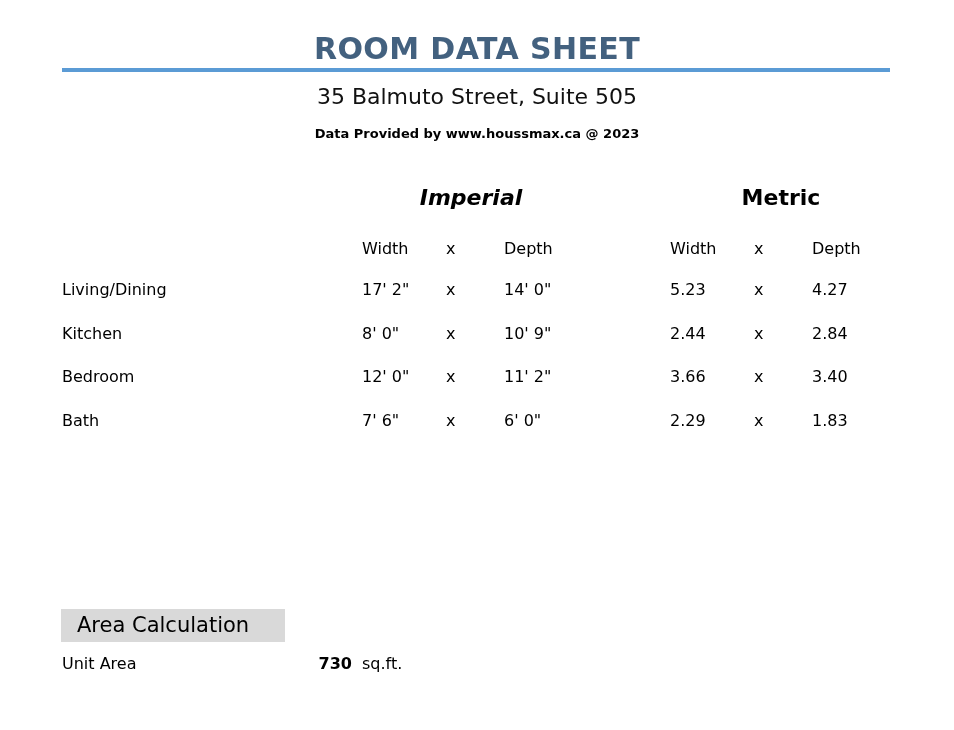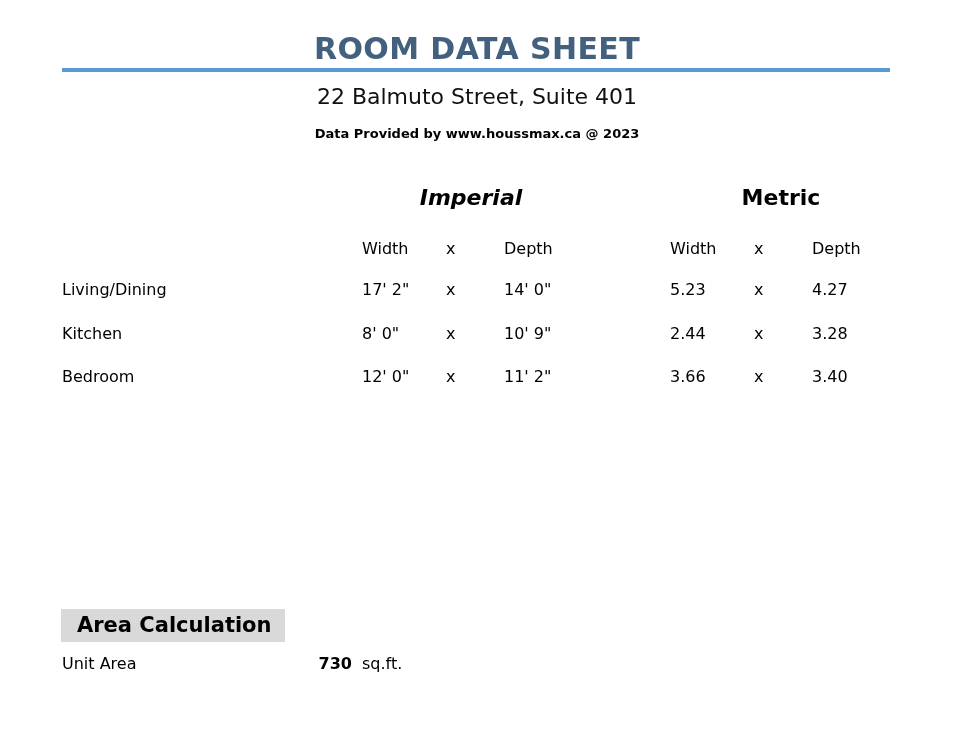--- a/index.html
+++ b/index.html
@@ -117,21 +117,21 @@
   #area-calc-title {
     position: absolute;
     left: 61px;
     top: 609px;
     width: 224px;
     height: 33px;
     line-height: 33px;
     padding-left: 16px;
     box-sizing: border-box;
     font-size: 21px;
-    font-weight: bold;
+    font-weight: normal;
     color: #000000;
   }
   #unit-area-label {
     position: absolute;
     left: 62px;
     top: 654px;
     font-size: 16px;
     color: #000000;
   }
   #unit-area-value {
@@ -150,21 +150,21 @@
     top: 654px;
     font-size: 16px;
     color: #000000;
   }
 </style>
 </head>
 <body>
 
 <div id="sheet-title" style="color: rgb(67, 97, 127);">ROOM DATA SHEET</div>
 <div id="title-rule" style="background: rgb(91, 155, 213);"></div>
-<div id="property-address">22 Balmuto Street, Suite 401</div>
+<div id="property-address">35 Balmuto Street, Suite 505</div>
 <div id="data-credit">Data Provided by www.houssmax.ca @ 2023</div>
 
 <div id="unit-group-imperial" class="unit-group-header">Imperial</div>
 <div id="unit-group-metric" class="unit-group-header">Metric</div>
 
 <table id="rooms-table">
   <thead>
     <tr>
       <th class="col-room"></th>
       <th class="col-iw">Width</th>
@@ -185,30 +185,39 @@
         <td class="col-mx">x</td>
         <td class="col-md">4.27</td>
       </tr>
       <tr>
         <td class="col-room">Kitchen</td>
         <td class="col-iw">8' 0"</td>
         <td class="col-ix">x</td>
         <td class="col-id">10' 9"</td>
         <td class="col-mw">2.44</td>
         <td class="col-mx">x</td>
-        <td class="col-md">3.28</td>
+        <td class="col-md">2.84</td>
       </tr>
       <tr>
         <td class="col-room">Bedroom</td>
         <td class="col-iw">12' 0"</td>
         <td class="col-ix">x</td>
         <td class="col-id">11' 2"</td>
         <td class="col-mw">3.66</td>
         <td class="col-mx">x</td>
         <td class="col-md">3.40</td>
+      </tr>
+      <tr>
+        <td class="col-room">Bath</td>
+        <td class="col-iw">7' 6"</td>
+        <td class="col-ix">x</td>
+        <td class="col-id">6' 0"</td>
+        <td class="col-mw">2.29</td>
+        <td class="col-mx">x</td>
+        <td class="col-md">1.83</td>
       </tr>
     </tbody>
 </table>
 
 <div id="area-calc-banner" style="background: rgb(217, 217, 217);"></div>
 <div id="area-calc-title">Area Calculation</div>
 <div id="unit-area-label">Unit Area</div>
 <div id="unit-area-value">730</div>
 <div id="unit-area-unit">sq.ft.</div>
 

